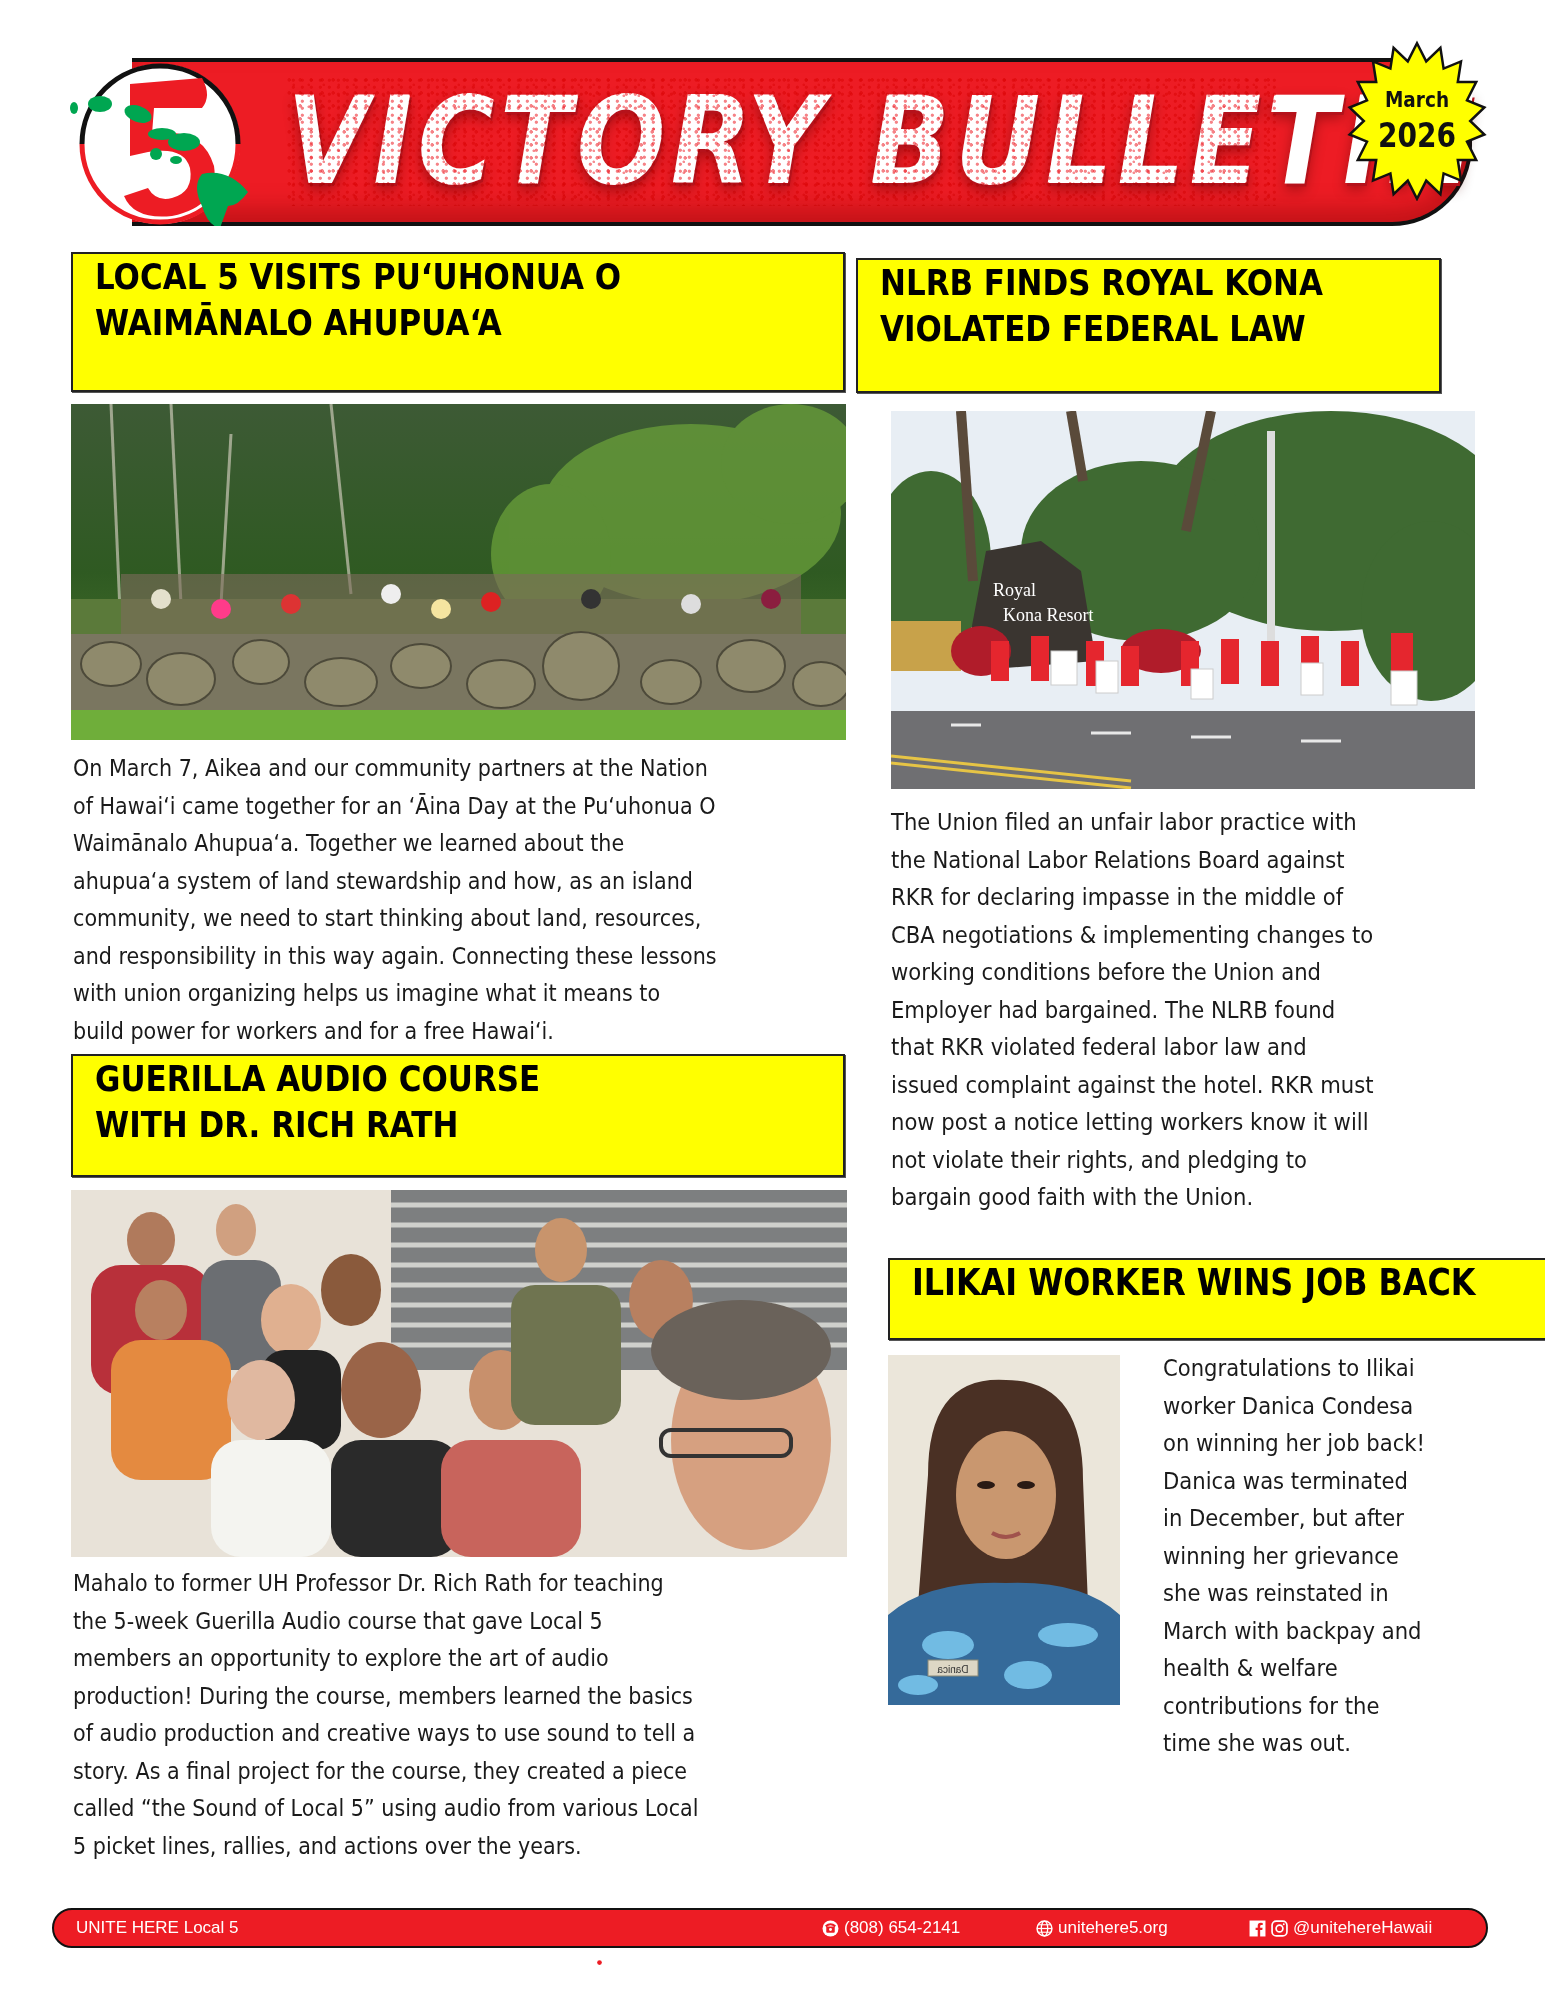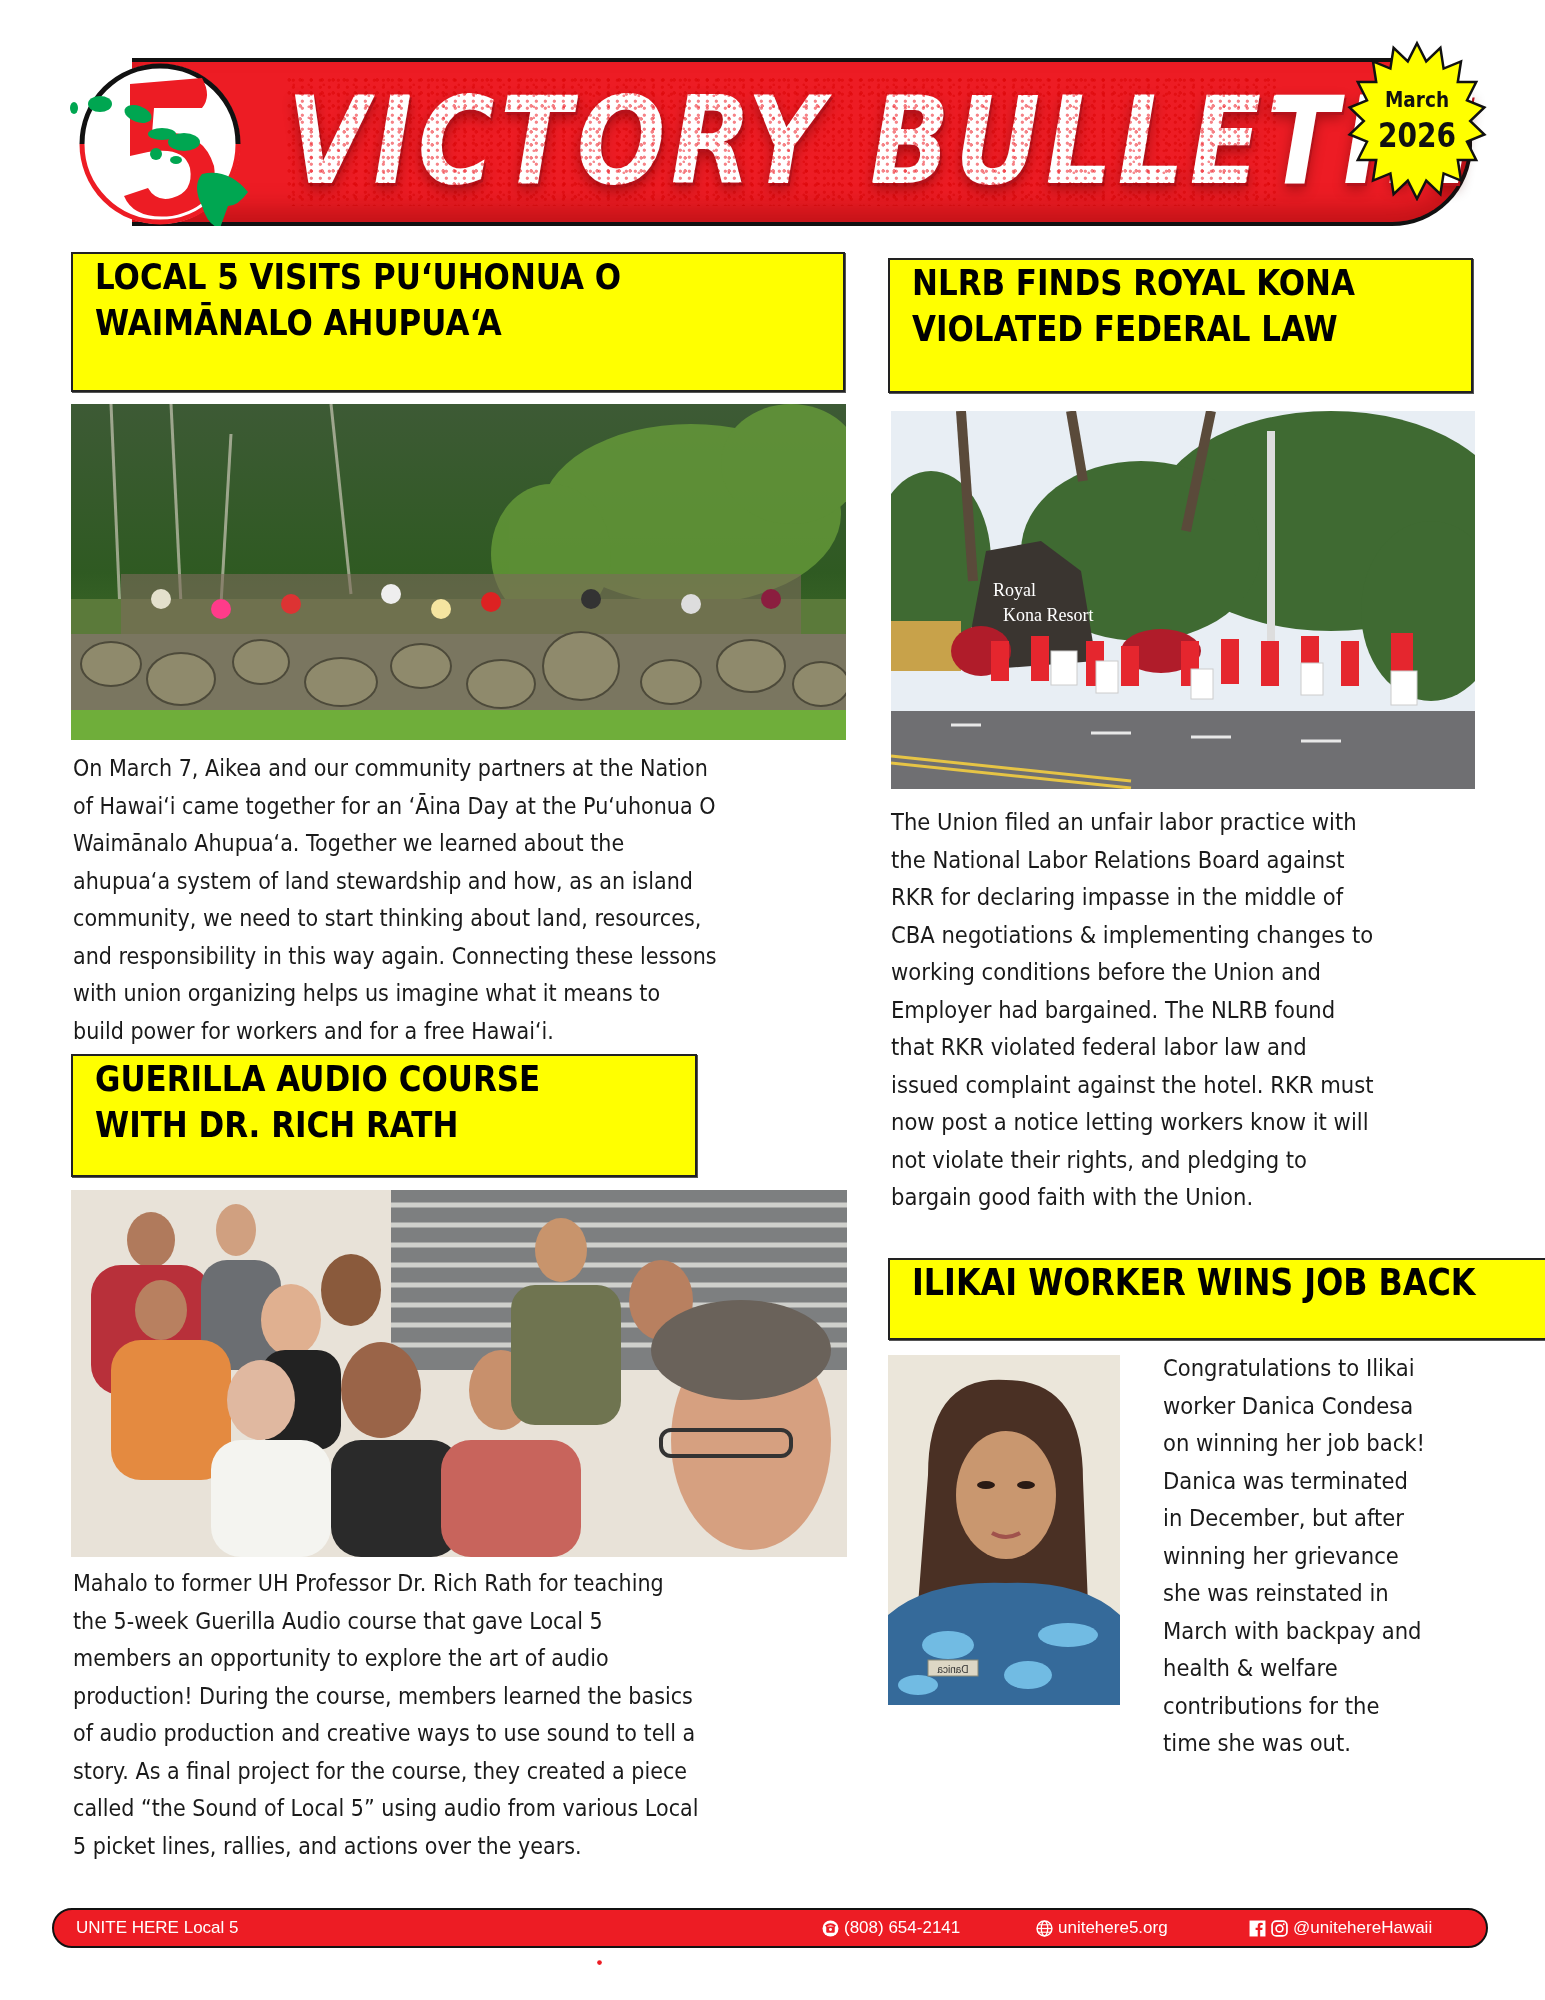--- a/index.html
+++ b/index.html
@@ -169,21 +169,21 @@
   <div>On March 7, Aikea and our community partners at the Nation</div>
   <div>of Hawai‘i came together for an ‘Āina Day at the Pu‘uhonua O</div>
   <div>Waimānalo Ahupua‘a. Together we learned about the</div>
   <div>ahupua‘a system of land stewardship and how, as an island</div>
   <div>community, we need to start thinking about land, resources,</div>
   <div>and responsibility in this way again. Connecting these lessons</div>
   <div>with union organizing helps us imagine what it means to</div>
   <div>build power for workers and for a free Hawai‘i.</div>
 </div>
 
-<div class="headline" style="left:888px; top:258px; width:585px; height:135px;">
+<div class="headline" style="left:856px; top:258px; width:585px; height:135px;">
   <span>NLRB FINDS ROYAL KONA
 VIOLATED FEDERAL LAW</span>
 </div>
 <div class="photo" style="left:891px; top:411px; width:584px; height:378px;">
   <svg viewBox="0 0 584 378" preserveAspectRatio="none">
     <rect width="584" height="378" fill="#e8eef4"></rect>
     <g fill="#3f6a32">
         <ellipse cx="440" cy="110" rx="180" ry="110"></ellipse>
         <ellipse cx="250" cy="140" rx="120" ry="90"></ellipse>
         <ellipse cx="40" cy="150" rx="60" ry="90"></ellipse>
@@ -240,21 +240,21 @@
   <div>CBA negotiations &amp; implementing changes to</div>
   <div>working conditions before the Union and</div>
   <div>Employer had bargained. The NLRB found</div>
   <div>that RKR violated federal labor law and</div>
   <div>issued complaint against the hotel. RKR must</div>
   <div>now post a notice letting workers know it will</div>
   <div>not violate their rights, and pledging to</div>
   <div>bargain good faith with the Union.</div>
 </div>
 
-<div class="headline" style="left:71px; top:1054px; width:626px; height:123px;">
+<div class="headline" style="left:71px; top:1054px; width:774px; height:123px;">
   <span>GUERILLA AUDIO COURSE
 WITH DR. RICH RATH</span>
 </div>
 <div class="photo" style="left:71px; top:1190px; width:776px; height:367px;">
   <svg viewBox="0 0 776 367" preserveAspectRatio="none">
     <rect width="776" height="367" fill="#e8e2d8"></rect>
     <g>
       <rect x="320" y="0" width="456" height="180" fill="#7d7f80"></rect>
       <g stroke="#cfd0cc" stroke-width="5">
         <line x1="320" y1="15" x2="776" y2="15"></line>

